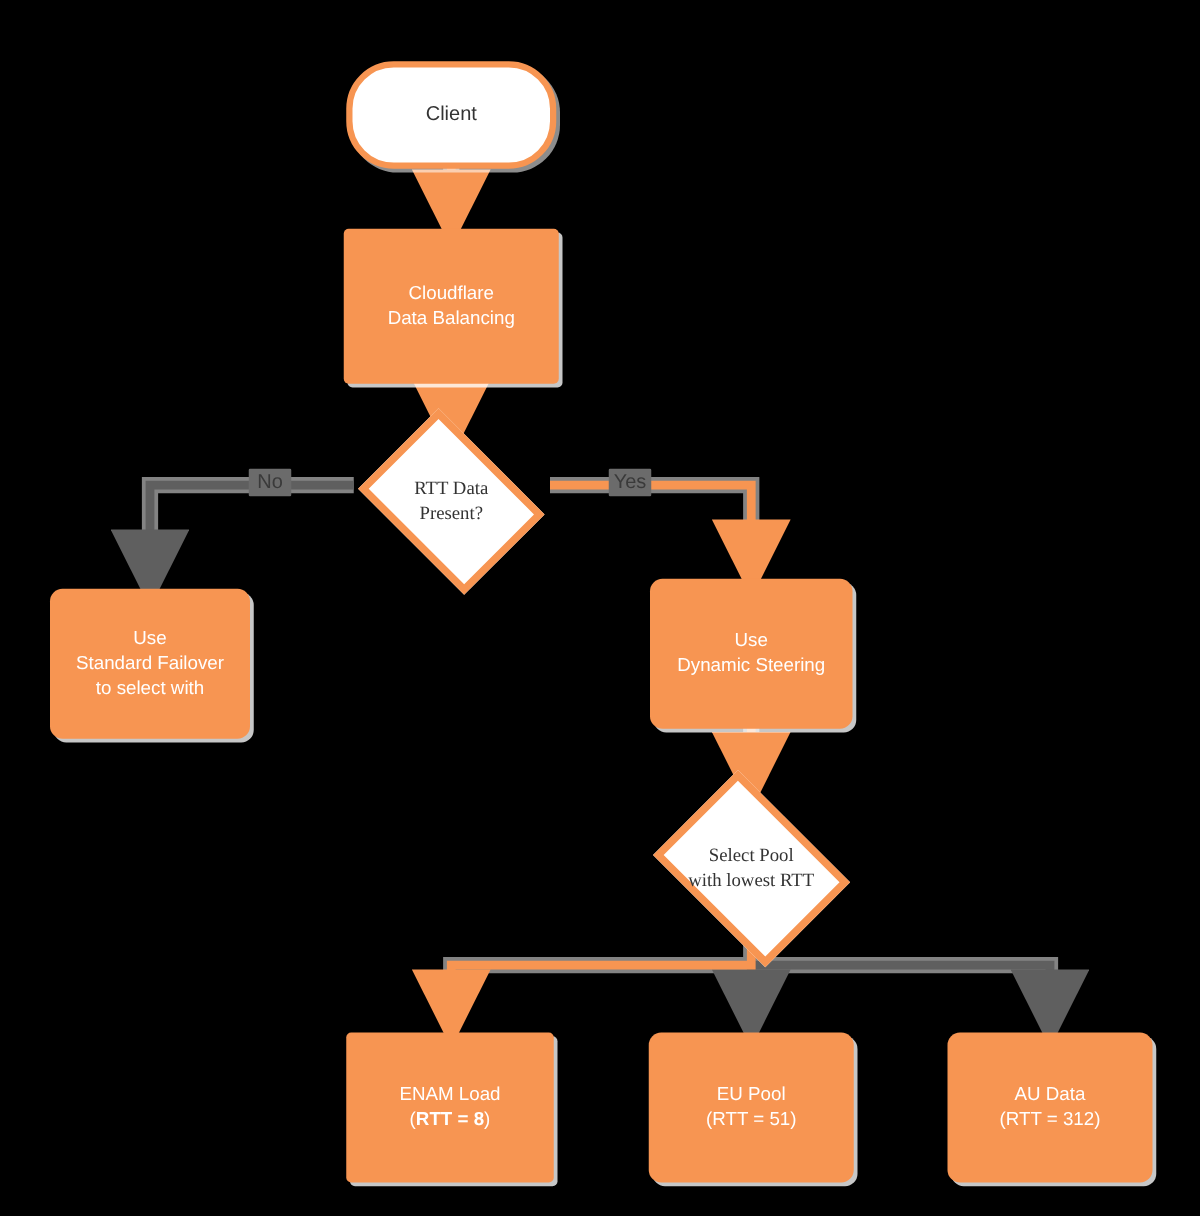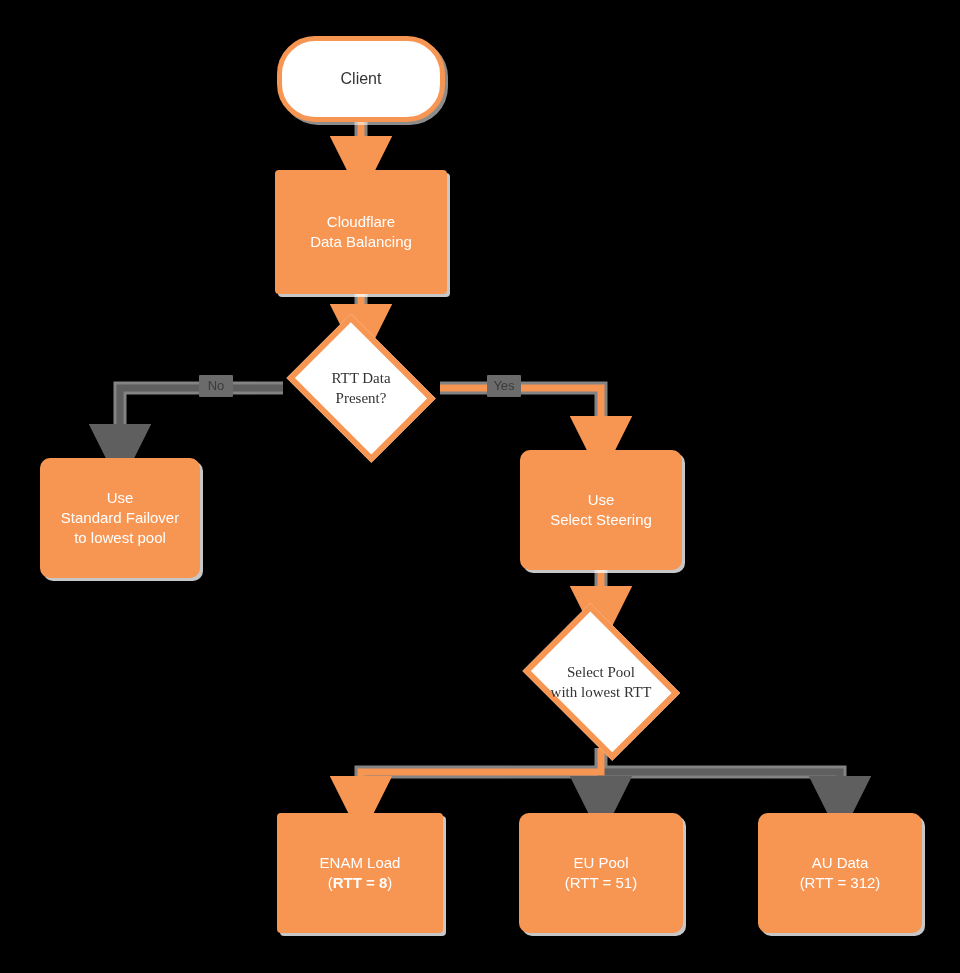--- a/index.html
+++ b/index.html
@@ -24,20 +24,21 @@
   }
 
   
   .node {
     position: absolute;
     box-sizing: border-box;
     display: flex;
     align-items: center;
     justify-content: center;
     text-align: center;
+    margin-top: 13px;
   }
 
   
   .proc {
     background: #F79552;
     border-radius: 10px;
     color: #FFFFFF;
     font-size: 15px;
     line-height: 20px;
     box-shadow: 3px 3px 0 0 rgba(255,255,255,0.78);
@@ -83,21 +84,21 @@
 
   
   .edge-label {
     position: absolute;
     box-sizing: border-box;
     display: flex;
     align-items: center;
     justify-content: center;
     background: #6B6B6B;
     color: #3A3A3A;
-    font-size: 13px;
+    font-size: 16px;
     line-height: 12px;
     border-radius: 1px;
   }
 </style>
 </head>
 <body>
 
 <div id="canvas">
 
   <svg id="edges" viewBox="0 0 960 973" xmlns="http://www.w3.org/2000/svg">
@@ -156,28 +157,28 @@
     <div class="dia-text">
       <span class="line2">RTT Data</span>
       <span class="line2">Present?</span>
     </div>
   </div>
 
   <div class="node proc" style="left:40px; top:458px; width:160px; height:120px;">
     <div>
       <span class="line2">Use</span>
       <span class="line2">Standard Failover</span>
-      <span class="line2">to lowest pool</span>
+      <span class="line2">to select with</span>
     </div>
   </div>
 
   <div class="node proc" style="left:520px; top:450px; width:162px; height:120px;">
     <div>
       <span class="line2">Use</span>
-      <span class="line2">Select Steering</span>
+      <span class="line2">Dynamic Steering</span>
     </div>
   </div>
 
   <div class="node decision" style="left:513px; top:615px; width:176px; height:134px;">
     <div class="dia-shape"></div>
     <div class="dia-text">
       <span class="line2">Select Pool</span>
       <span class="line2">with lowest RTT</span>
     </div>
   </div>

